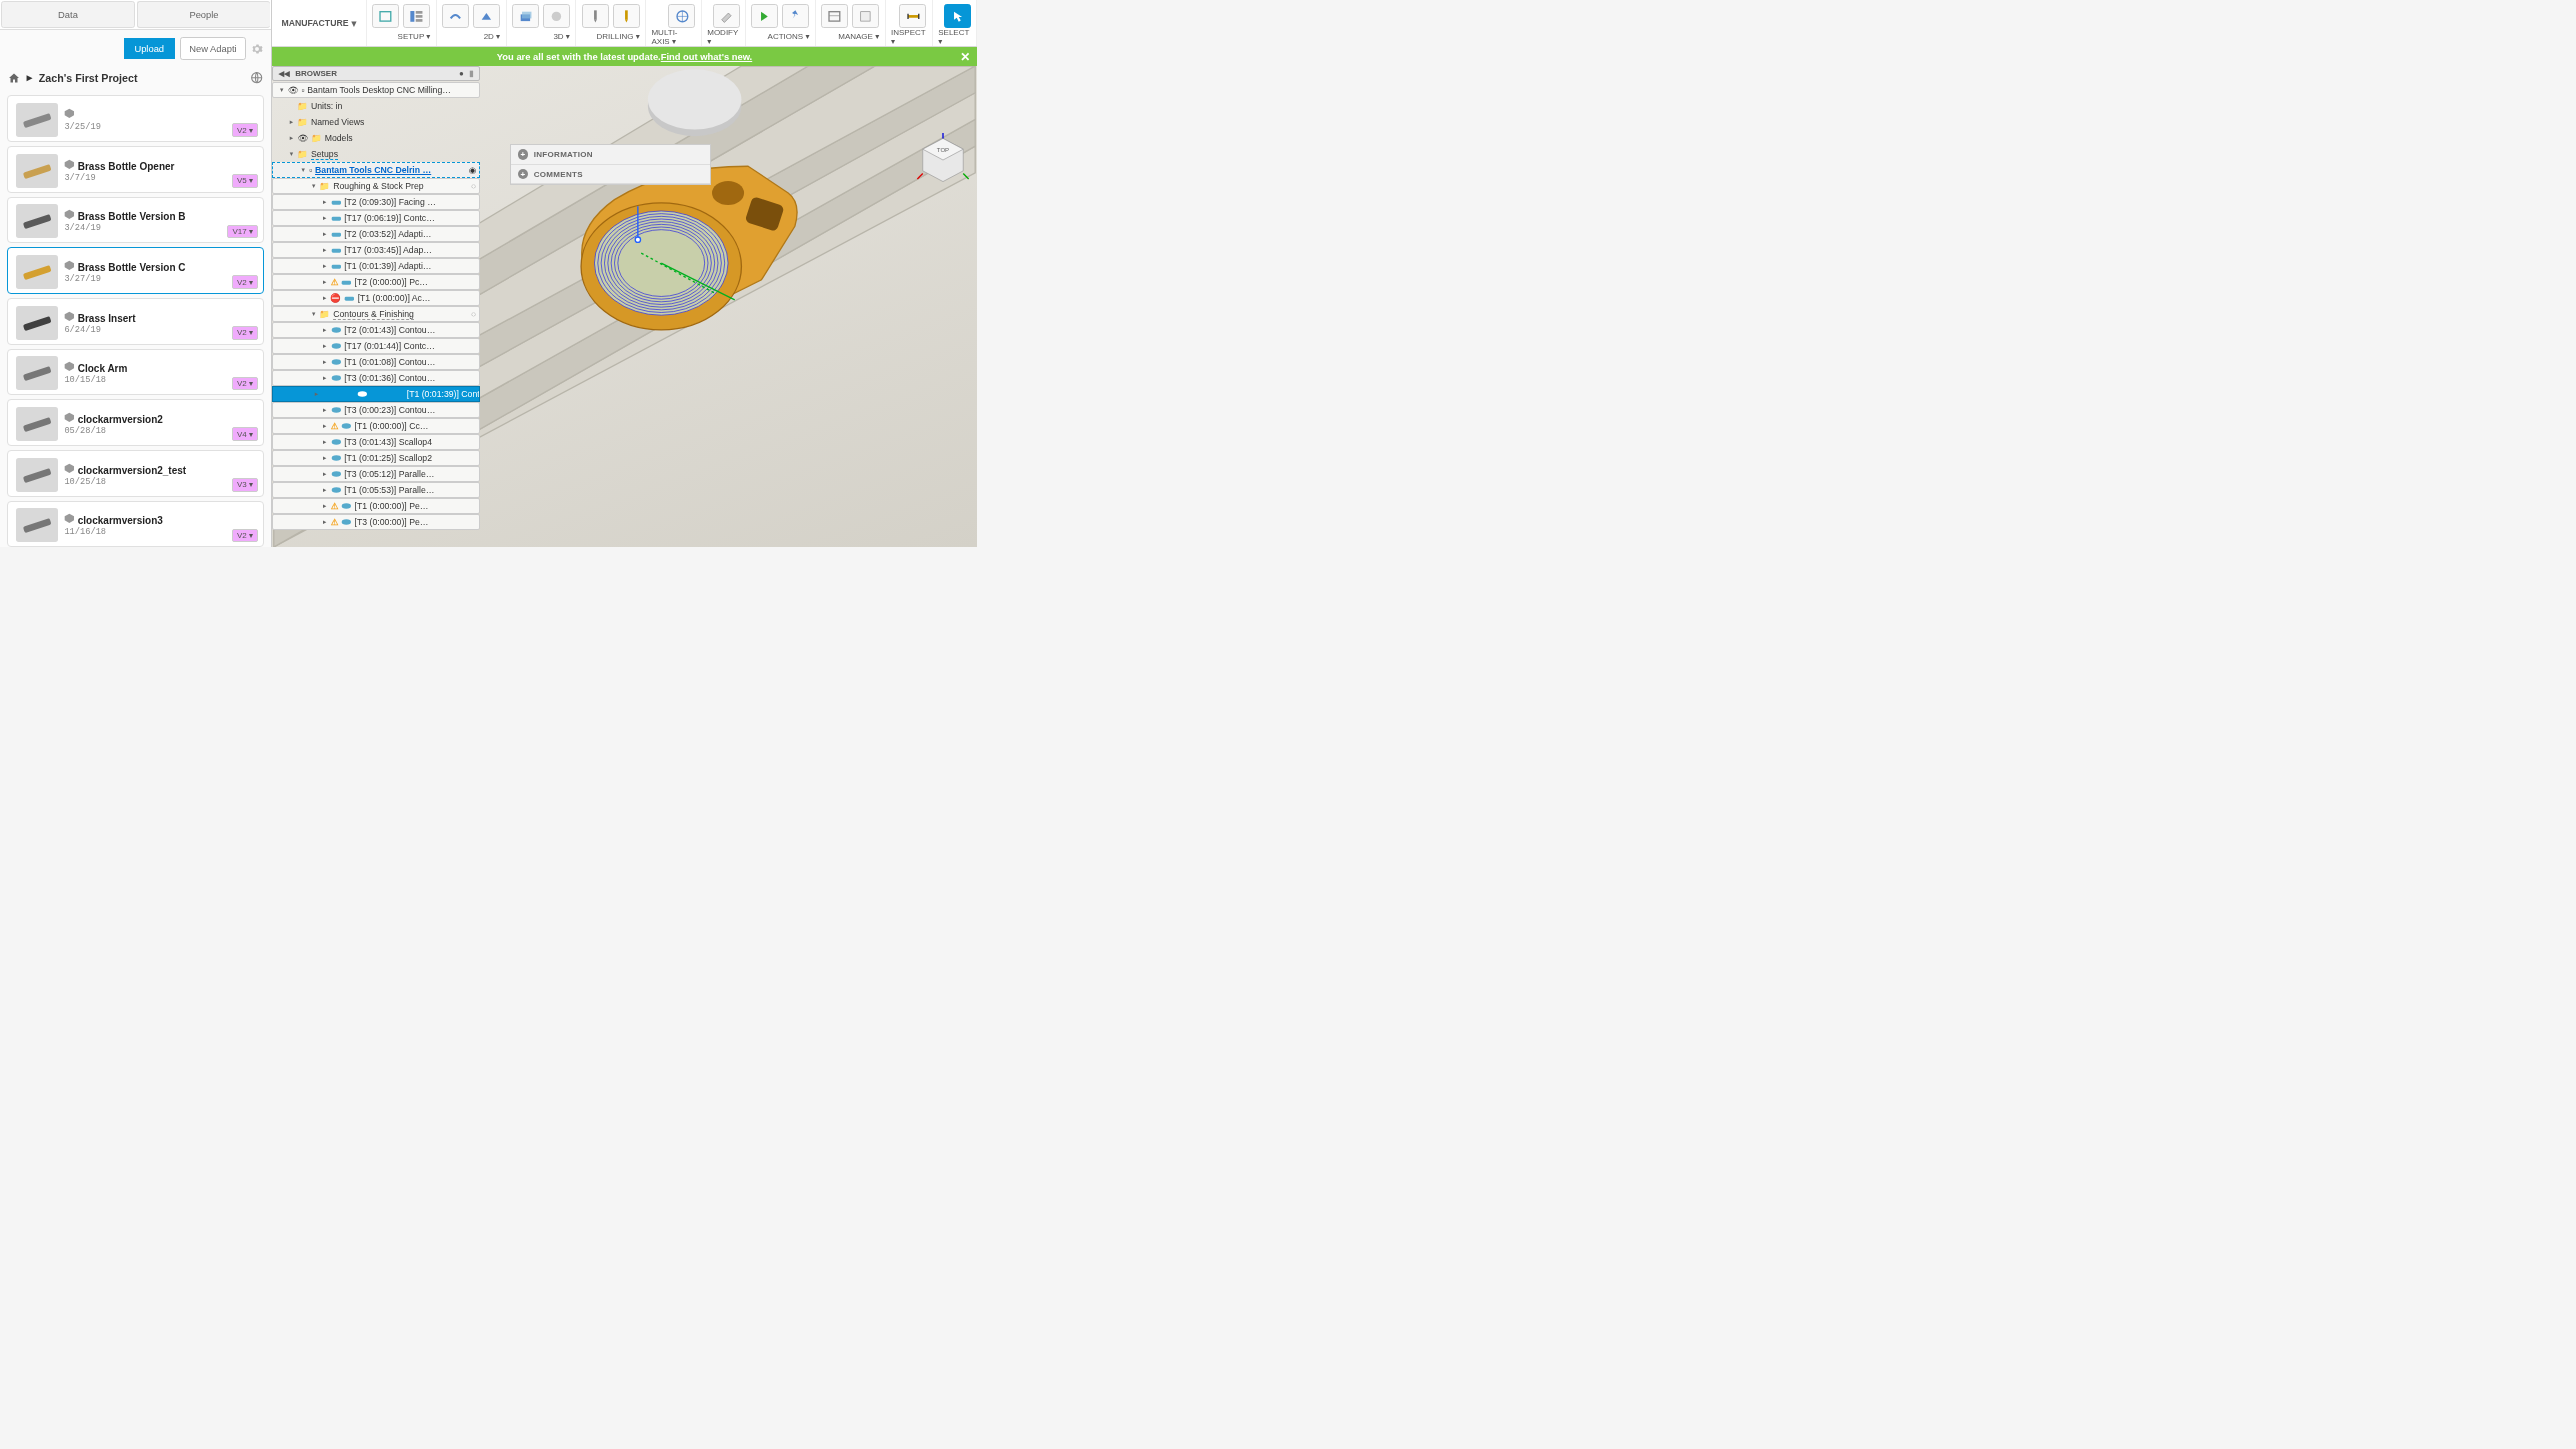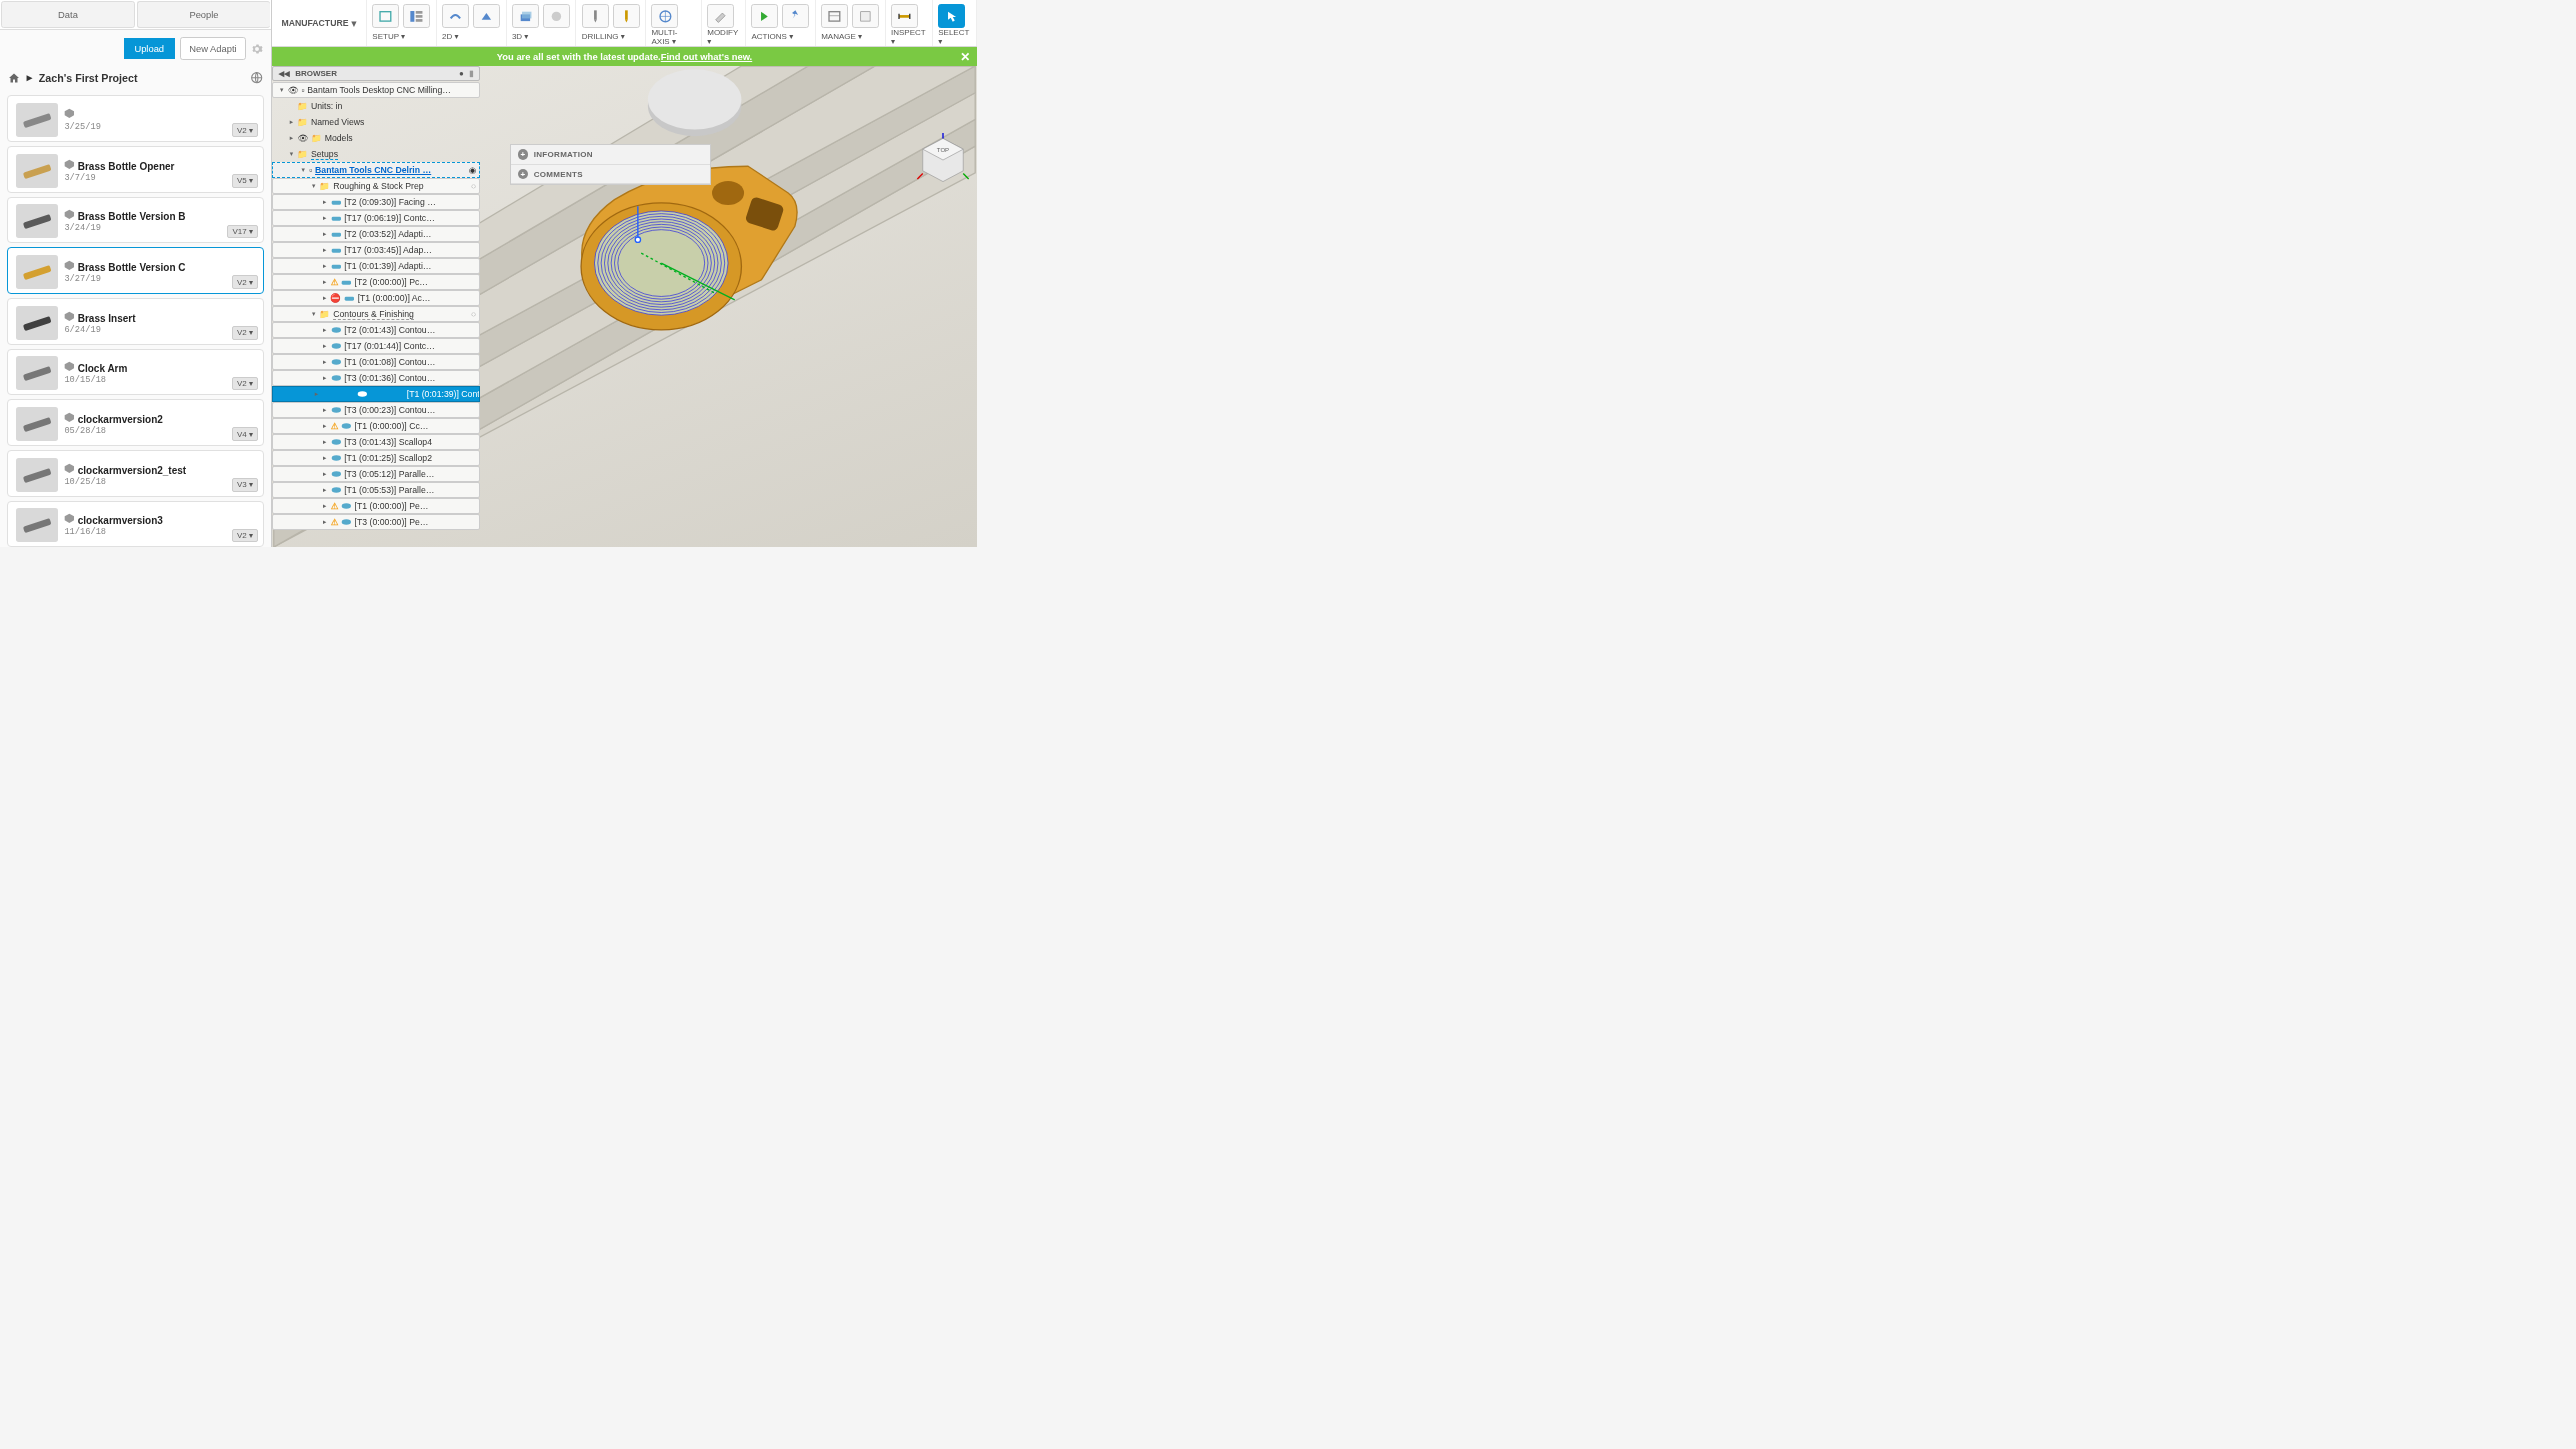--- a/index.html
+++ b/index.html
@@ -20,29 +20,29 @@
 .globe-icon { width: 13.4px; height: 13.4px; color: #888; }
 
 .filelist { overflow-y: auto; height: calc(100% - 81px); }
 .file-item { background: #fff; border: 0.7px solid #e0e0e0; border-radius: 4px; margin: 4px 6.7px; padding: 0; position: relative; }
 .file-item.selected { border: 1.3px solid #0696d7; }
 .file-row { display: flex; align-items: center; gap: 6.7px; padding: 6.7px 8px 4px; }
 .thumb { width: 42px; height: 34px; border-radius: 2.7px; background:#d9d9d9; display:flex;align-items:center;justify-content:center;flex-shrink:0;}
 .file-meta { display:flex; flex-direction:column; }
 .file-name { font-size: 10px; font-weight: 600; color: #222; }
 .file-date { font-size: 8.7px; color: #888; margin-top: 1.3px; font-family: Liberation Mono, monospace; }
-.version-pill { position: absolute; right: 5.4px; bottom: 4px; background:#e5e5e5;border:0.7px solid #ccc;border-radius:2px;font-size:8px;padding:1.3px 4px;color:#555;cursor:pointer;}
+.version-pill { position: absolute; right: 5.4px; bottom: 4px; background:#f0abfc;border:0.7px solid #ccc;border-radius:2px;font-size:8px;padding:1.3px 4px;color:#555;cursor:pointer;}
 .poly-icon { width: 10.7px; height: 10.7px; color: #888; margin-right:2.7px;}
 
 
 .ribbon { position: absolute; left: 272px; top: 0; right: 0; height: 47px; background: #fff; border-bottom: 0.7px solid #d9d9d9; display: flex; align-items: stretch; }
 .ribbon-left { display:flex;align-items:center;padding:0 9.4px;border-right:0.7px solid #eee;}
 .ribbon-left-label { font-size: 8.7px; font-weight: 700; color:#555; }
 .dropdown-caret { margin-left:2.7px; color:#666;}
-.ribbon-group { display:flex;flex-direction:column;align-items:flex-start;justify-content:space-between;padding:2.7px 5.4px;border-right:0.7px solid #eee;}
+.ribbon-group { display:flex;flex-direction:column;align-items:flex-end;justify-content:space-between;padding:2.7px 5.4px;border-right:0.7px solid #eee;}
 .ribbon-iconrow { display:flex;gap:4px;align-items:center;padding-top:1.3px;}
 .ribbon-iconbtn { width:27px;height:24px;border:0.7px solid #d0d0d0;border-radius:2.7px;background:#f9f9f9;display:flex;align-items:center;justify-content:center;cursor:pointer;}
 .ribbon-iconbtn.active { background:#0696d7;border-color:#0696d7;}
 .ribbon-label { font-size:8px;color:#555;padding-bottom:2px;}
 .ribbon-icon-svg { width:14.8px;height:14.8px;}
 
 
 .notif { position:absolute; left:272px; top:47px; right:0; height:19px; background:#7ac943; color:#fff; display:flex;align-items:center;justify-content:center;font-size:9.4px;font-weight:600;}
 .notif a { color:#fff; text-decoration:underline;}
 .notif-close { position:absolute; right:6.7px; top:2.7px; color:#fff; cursor:pointer; font-size:12px; font-weight:bold;}

